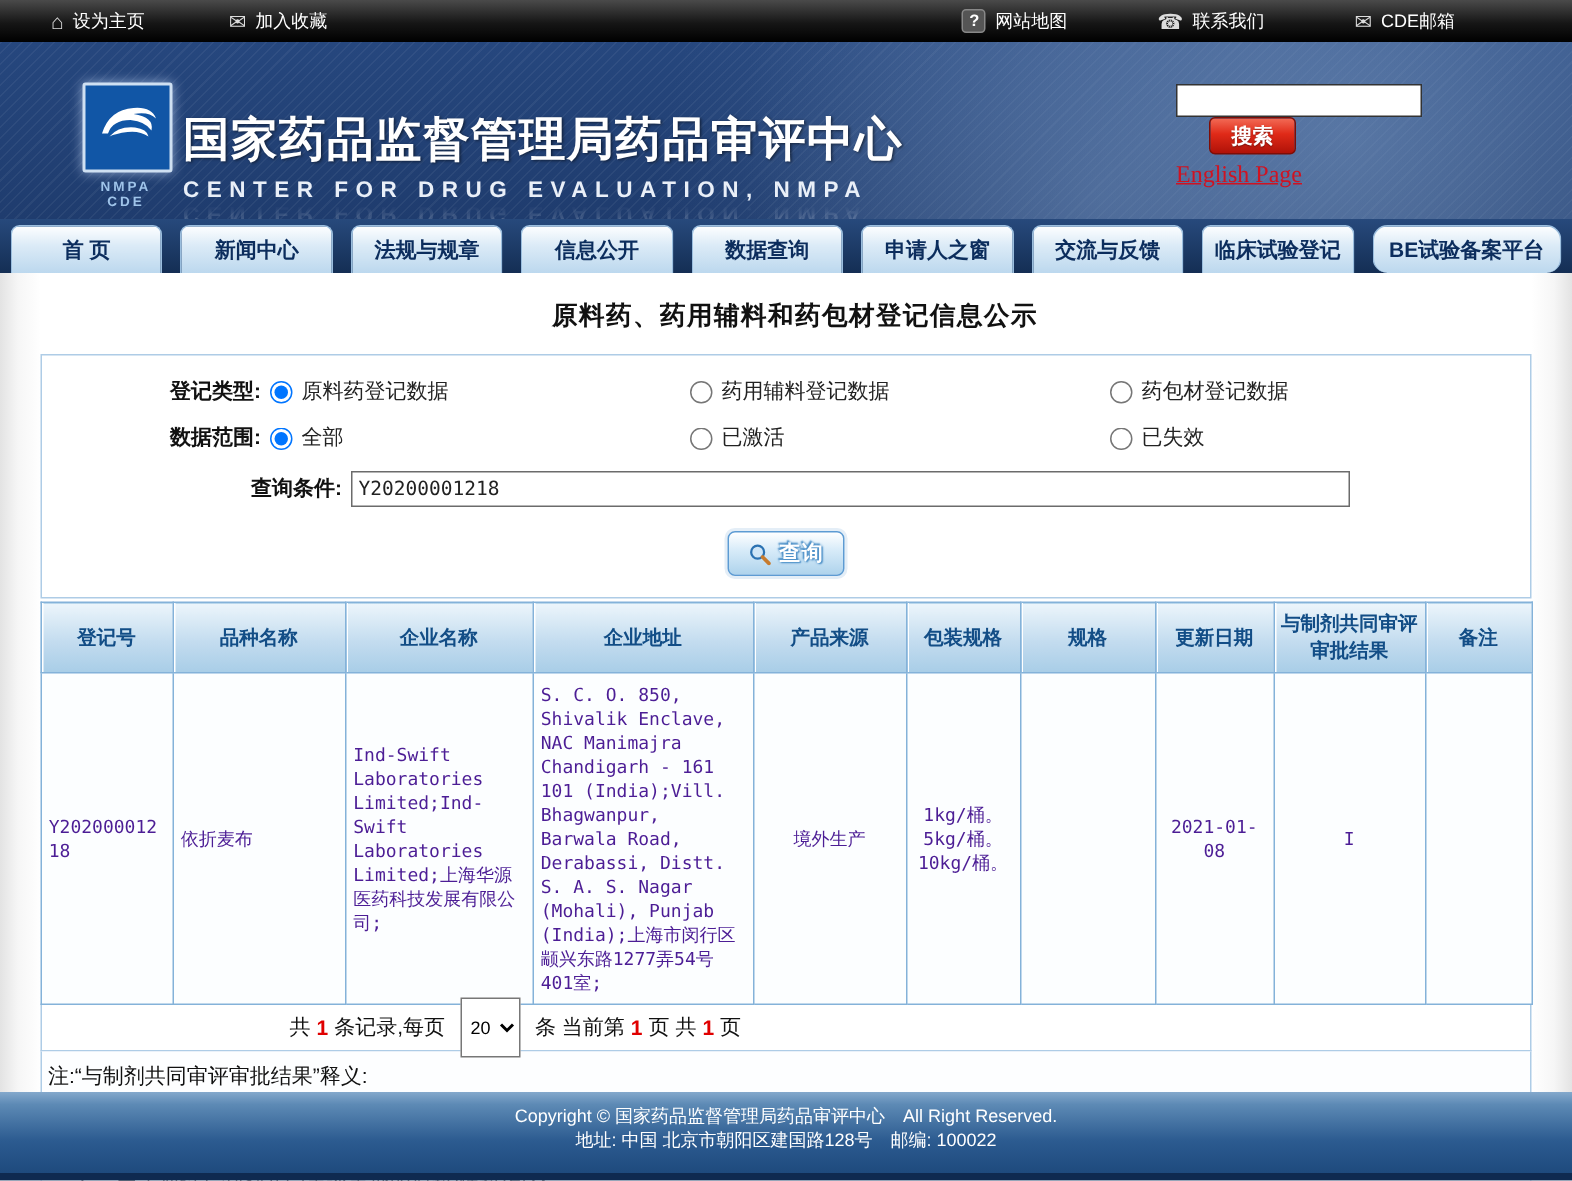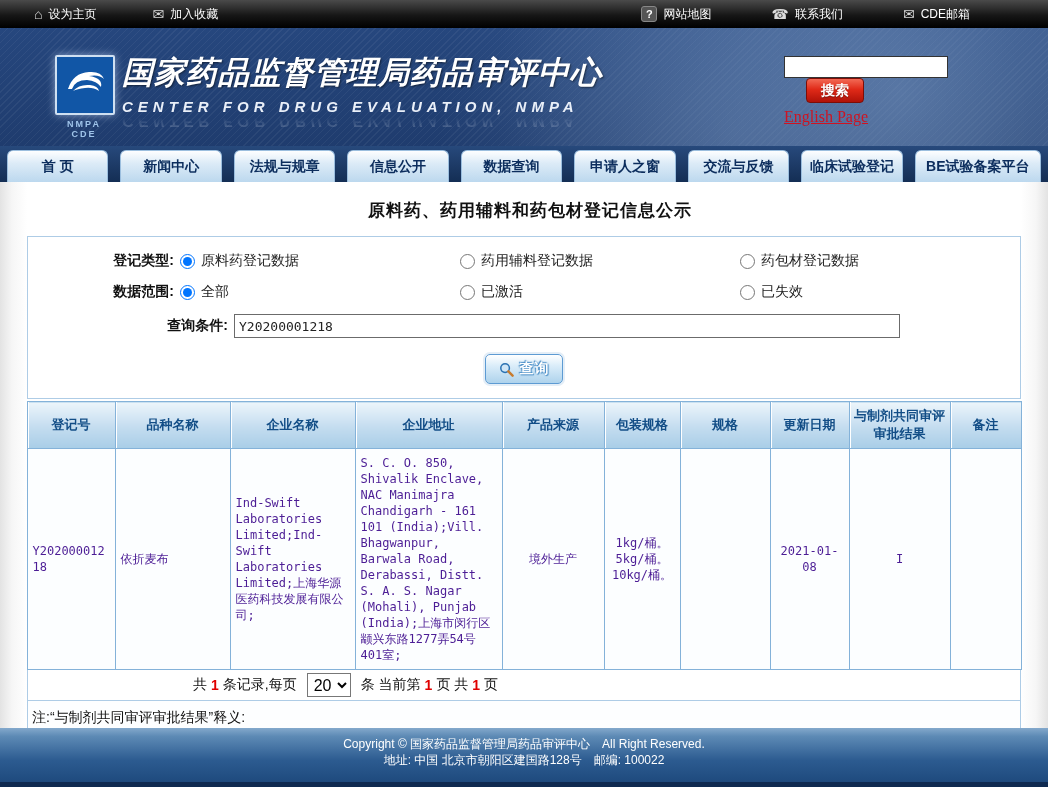--- a/index.html
+++ b/index.html
@@ -32,21 +32,21 @@
     overflow:hidden;
   }
   .logo{
     position:absolute;left:55px;top:27px;width:58px;text-align:center;
   }
   .logo-box{
     width:56px;height:56px;background:#1156a6;border:2px solid #cfe0f2;border-radius:2px;
     box-shadow:0 0 8px rgba(200,220,250,.6);display:flex;align-items:center;justify-content:center;
   }
   .logo-sub{color:#9fc4ea;font-size:9px;letter-spacing:2px;margin-top:4px;font-weight:bold;}
-  .htitle{position:absolute;left:122px;top:24px;color:#fff;font-style:italic;}
+  .htitle{position:absolute;left:122px;top:44px;color:#fff;}
   .htitle .cn{font-size:31px;font-weight:bold;letter-spacing:1px;text-shadow:1px 1px 2px rgba(0,0,0,.5);}
   .htitle .en{font-size:15px;font-weight:bold;letter-spacing:5px;color:#e9eff8;margin-top:4px;}
   .htitle .en-reflect{
     font-size:15px;font-weight:bold;letter-spacing:5px;color:#e9eff8;opacity:.30;
     transform:scaleY(-1);margin-top:-1px;
     -webkit-mask-image:linear-gradient(rgba(0,0,0,.9),transparent 80%);
     mask-image:linear-gradient(rgba(0,0,0,.9),transparent 80%);
   }
   .hsearch{position:absolute;right:24px;top:28px;width:240px;}
   .hsearch input{
@@ -68,21 +68,21 @@
     height:36px;background:linear-gradient(#27497c,#142e54);
     display:flex;align-items:flex-end;padding:0 7px;gap:12px;box-sizing:border-box;
   }
   .tab{
     flex:1 1 0;height:31px;border-radius:6px 6px 0 0;
     background:linear-gradient(#fdfeff,#dcebf7 40%,#bcd8ee);
     border:1px solid #9bbede;border-bottom:none;
     color:#0c2d5d;font-size:14px;font-weight:bold;
     display:flex;align-items:center;justify-content:center;cursor:pointer;white-space:nowrap;
   }
-  .tab.wide{flex:1.25 1 0;}
+  .tab.wide{flex:1.25 1 0;border-radius:10px;}
   
   .main{
     height:546px;box-sizing:border-box;
     background:linear-gradient(90deg,#e3e3e3 0,#f6f6f6 12px,#fff 27px,#fff 1021px,#f6f6f6 1036px,#e3e3e3 100%);
   }
   .page-title{
     text-align:center;font-size:17px;font-weight:bold;color:#111;
     padding:17px 0 14px 12px;letter-spacing:1px;
   }
   .box{width:994px;margin:0 auto;box-sizing:border-box;background:#fff;border:1px solid #aecce6;}
@@ -126,21 +126,21 @@
   }
   td.c{text-align:center;}
   
   .pager{
     width:994px;margin:0 auto;box-sizing:border-box;background:#fff;
     border:1px solid #aecce6;border-top:none;height:31px;
     display:flex;align-items:center;font-size:14px;color:#111;padding-left:165px;gap:4px;
   }
   .pager .red{color:#e00000;font-weight:bold;}
   .pager select{
-    margin:0 6px;font-size:16px;height:24px;border:1px solid #777;background:#fff;padding:0 2px;
+    margin:0 6px;font-size:12px;height:40px;border:1px solid #777;background:#fff;padding:0 2px;
   }
   
   .notes{
     width:994px;margin:0 auto;box-sizing:border-box;background:#fdfeff;
     border:1px solid #aecce6;border-top:none;padding:6px 4px 10px 4px;
     font-size:14px;color:#111;
   }
   .note-line1{margin:2px 0 6px 0;}
   .note-row{display:flex;margin:6px 0;}
   .note-sym{width:46px;text-align:center;flex:0 0 46px;}

